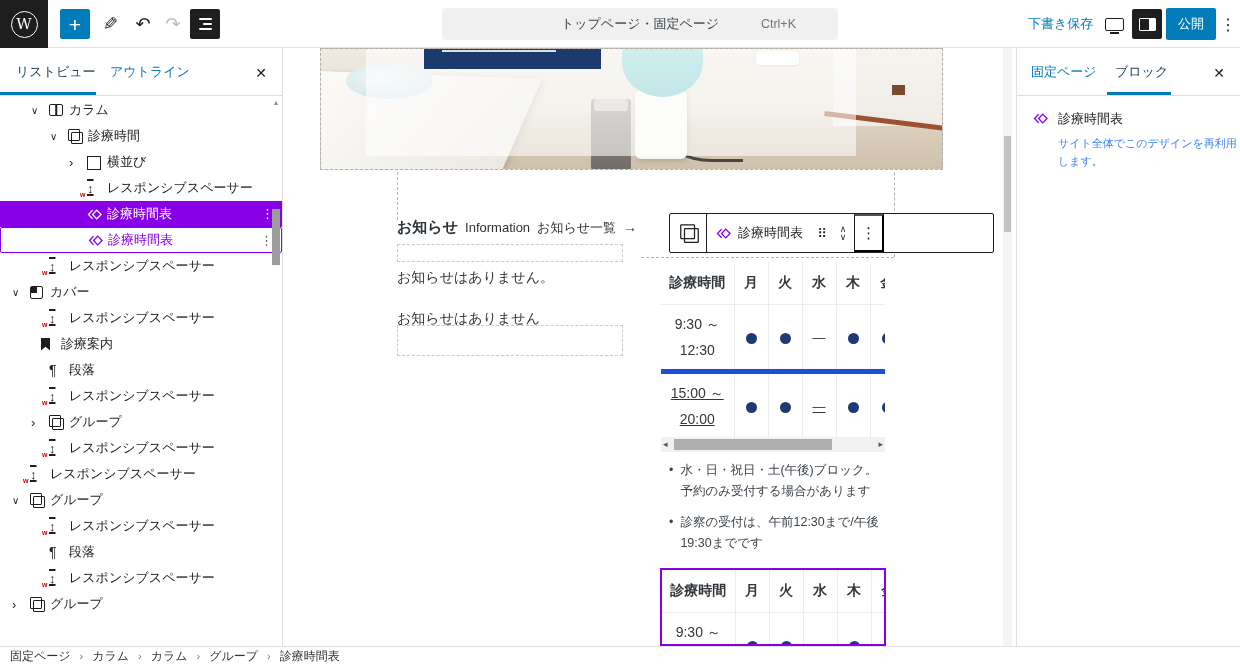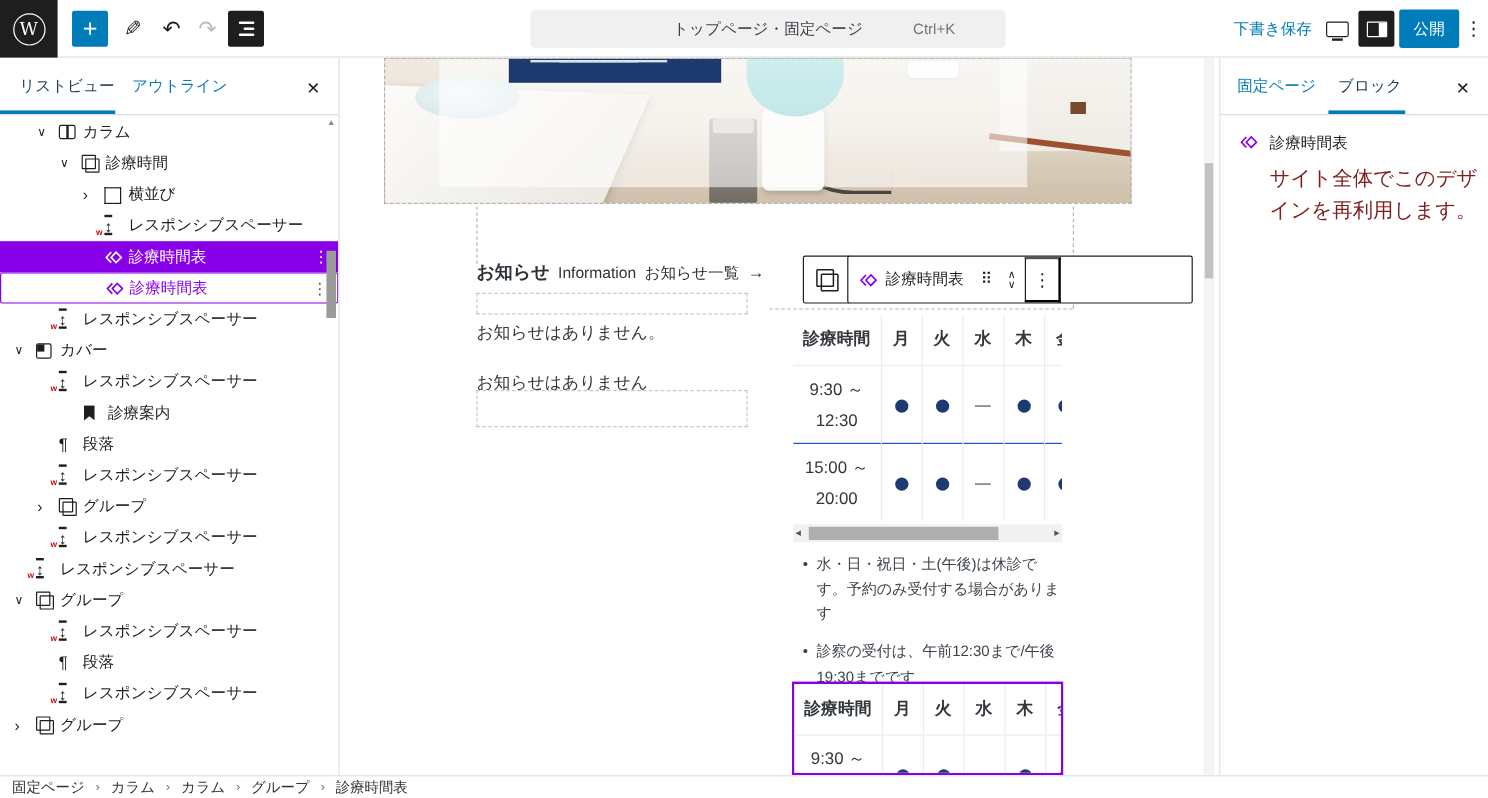--- a/index.html
+++ b/index.html
@@ -120,21 +120,21 @@
   .bt-edit { border-left:1px solid #1e1e1e; background:none; flex:1; font-size:13px; color:#1e1e1e; cursor:pointer; white-space:nowrap; padding:0 10px; }
   .bt-menu { border-left:1px solid #1e1e1e; width:30px; background:none; font-size:15px; color:#1e1e1e; cursor:pointer; }
 
   .table-wrap { overflow:hidden; background:#fff; }
   .tw1 { left:377px; top:214px; width:224px; height:176px; }
   .tw2 { left:376px; top:520px; width:226px; height:78px; border:2px solid #8800e8; }
   table.sched { border-collapse:collapse; table-layout:fixed; width:243px; background:#fff; }
   .sched th, .sched td { border-left:1px solid #ececec; text-align:center; vertical-align:middle; font-size:14px; color:#32373c; background:#fff; }
   .sched th:first-child, .sched td:first-child { border-left:none; }
   .sched thead th { font-weight:bold; padding:12px 0; border-bottom:1px solid #ececec; }
-  .sched tbody tr + tr td { border-top:1px solid #1d4ed8; }
+  .sched tbody tr + tr td { border-top:5px solid #1d4ed8;text-decoration:underline; }
   .sched td.time { width:73px; padding:6px 8px; line-height:26px; }
   .sched td.day, .sched th.day { width:34px; }
   .dot { display:inline-block; width:11px; height:11px; border-radius:50%; background:#1e3a72; vertical-align:middle; }
   .dash { color:#32373c; font-size:13px; }
 
   .hscroll { left:377px; top:389px; width:224px; height:15px; background:#f1f1f1; }
   .hs-left { position:absolute; left:2px; top:0; height:15px; line-height:15px; font-size:9px; color:#555; }
   .hs-right { position:absolute; right:2px; top:0; height:15px; line-height:15px; font-size:9px; color:#555; }
   .hs-thumb { position:absolute; left:13px; top:2px; width:158px; height:11px; background:#aeaeae; cursor:pointer; }
 
@@ -148,21 +148,21 @@
   
   .rightbar { position:absolute; left:1016px; top:48px; width:224px; height:598px; background:#fff; border-left:1px solid #e0e0e0; z-index:30; }
   .rb-tabs { position:relative; height:48px; border-bottom:1px solid #ddd; }
   .rb-tab1 { left:14px; }
   .rb-tab2 { left:98px; }
   .rb-underline { position:absolute; left:90px; bottom:0; width:64px; height:3px; background:#007cba; }
   .rb-card { position:relative; padding:14px 16px 0 16px; }
   .rb-row { display:flex; align-items:flex-start; gap:10px; }
   .rb-ic { color:#8800e8; margin-top:1px; }
   .rb-title { font-size:13px; color:#1e1e1e; line-height:18px; }
-  .rb-desc { font-size:17px; color:#7f1d1d; line-height:1.6; margin-top:7px; width:182px; }
+  .rb-desc { font-size:11px; color:#3b82f6; line-height:1.6; margin-top:7px; width:182px; }
 
   
   .crumbbar { position:absolute; left:0; top:646px; width:1240px; height:19px; background:#fff; border-top:1px solid #e0e0e0; display:flex; align-items:center; padding-left:10px; gap:9px; font-size:12px; color:#2c3338; z-index:40; }
   .crumb { cursor:pointer; }
   .crumb-sep { color:#757575; font-size:11px; }
 </style>
 </head>
 <body>
 
 <div class="app">
@@ -283,21 +283,21 @@
           </span>
           <span class="t-label">カバー</span>
         </div>
         <div class="tree-row" style="padding-left: 31px;">
           <span class="chev"></span>
           <span class="blk-ic">
             <span class="ic ic-spacer">↕<span class="vk-mark">ᴡ</span></span>
           </span>
           <span class="t-label">レスポンシブスペーサー</span>
         </div>
-        <div class="tree-row" style="padding-left: 23px; margin-left: 29px;">
+        <div class="tree-row" style="padding-left: 23px;">
           <span class="chev"></span>
           <span class="blk-ic">
             <span class="ic ic-bookmark"></span>
           </span>
           <span class="t-label">診療案内</span>
         </div>
         <div class="tree-row" style="padding-left: 31px;">
           <span class="chev"></span>
           <span class="blk-ic">
             <span class="ic ic-para">¶</span>
@@ -464,21 +464,21 @@
         </table>
       </div>
     <div class="hscroll">
       <span class="hs-left">◂</span>
       <span class="hs-right">▸</span>
       <span class="hs-thumb"></span>
     </div>
     <ul class="notes" id="notes">
         <li>
           <span class="blt">•</span>
-          <span>水・日・祝日・土(午後)は休診です。予約のみ受付する場合があります</span>
+          <span>水・日・祝日・土(午後)ブロック。予約のみ受付する場合があります</span>
         </li>
         <li>
           <span class="blt">•</span>
           <span>診察の受付は、午前12:30まで/午後19:30までです</span>
         </li>
       </ul>
     <div class="table-wrap tw2" id="table2">
         <table class="sched">
           <thead>
             <tr>

